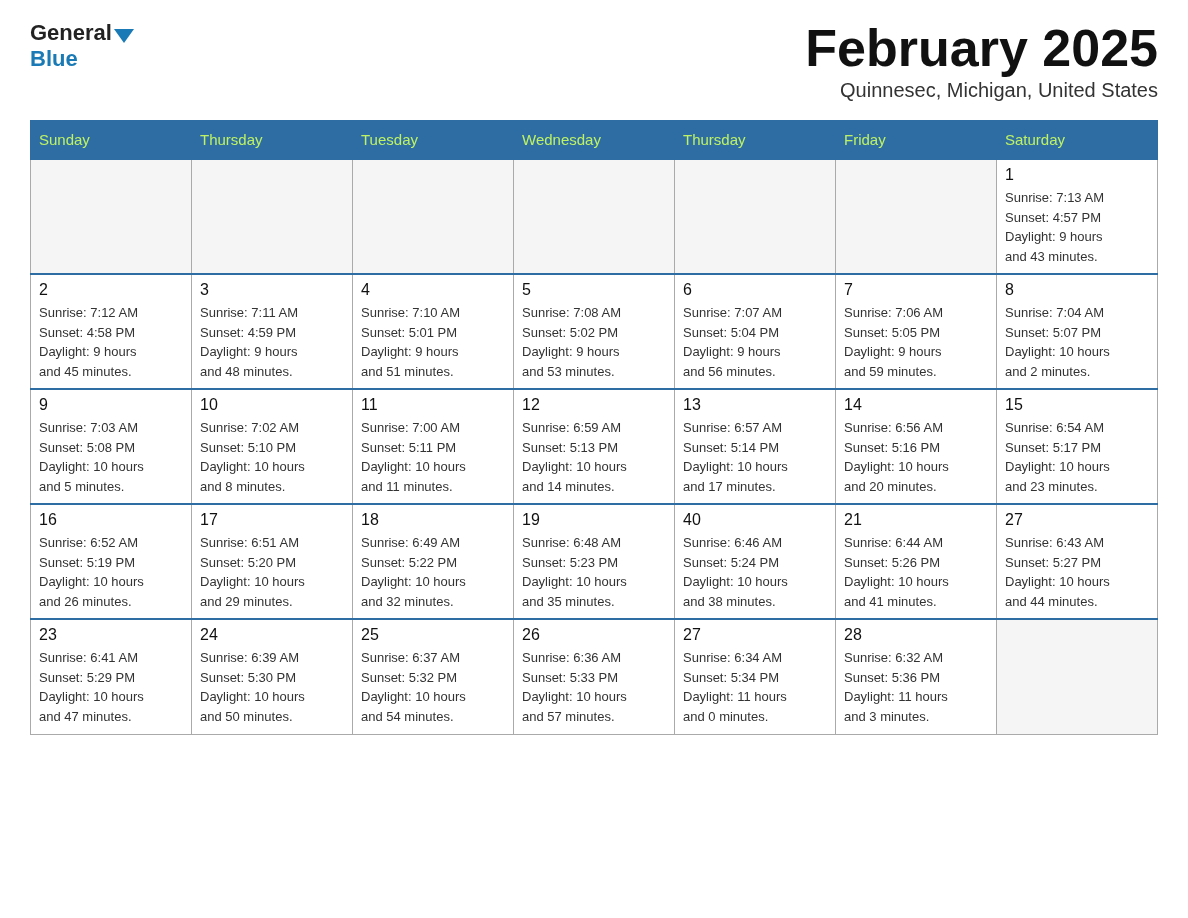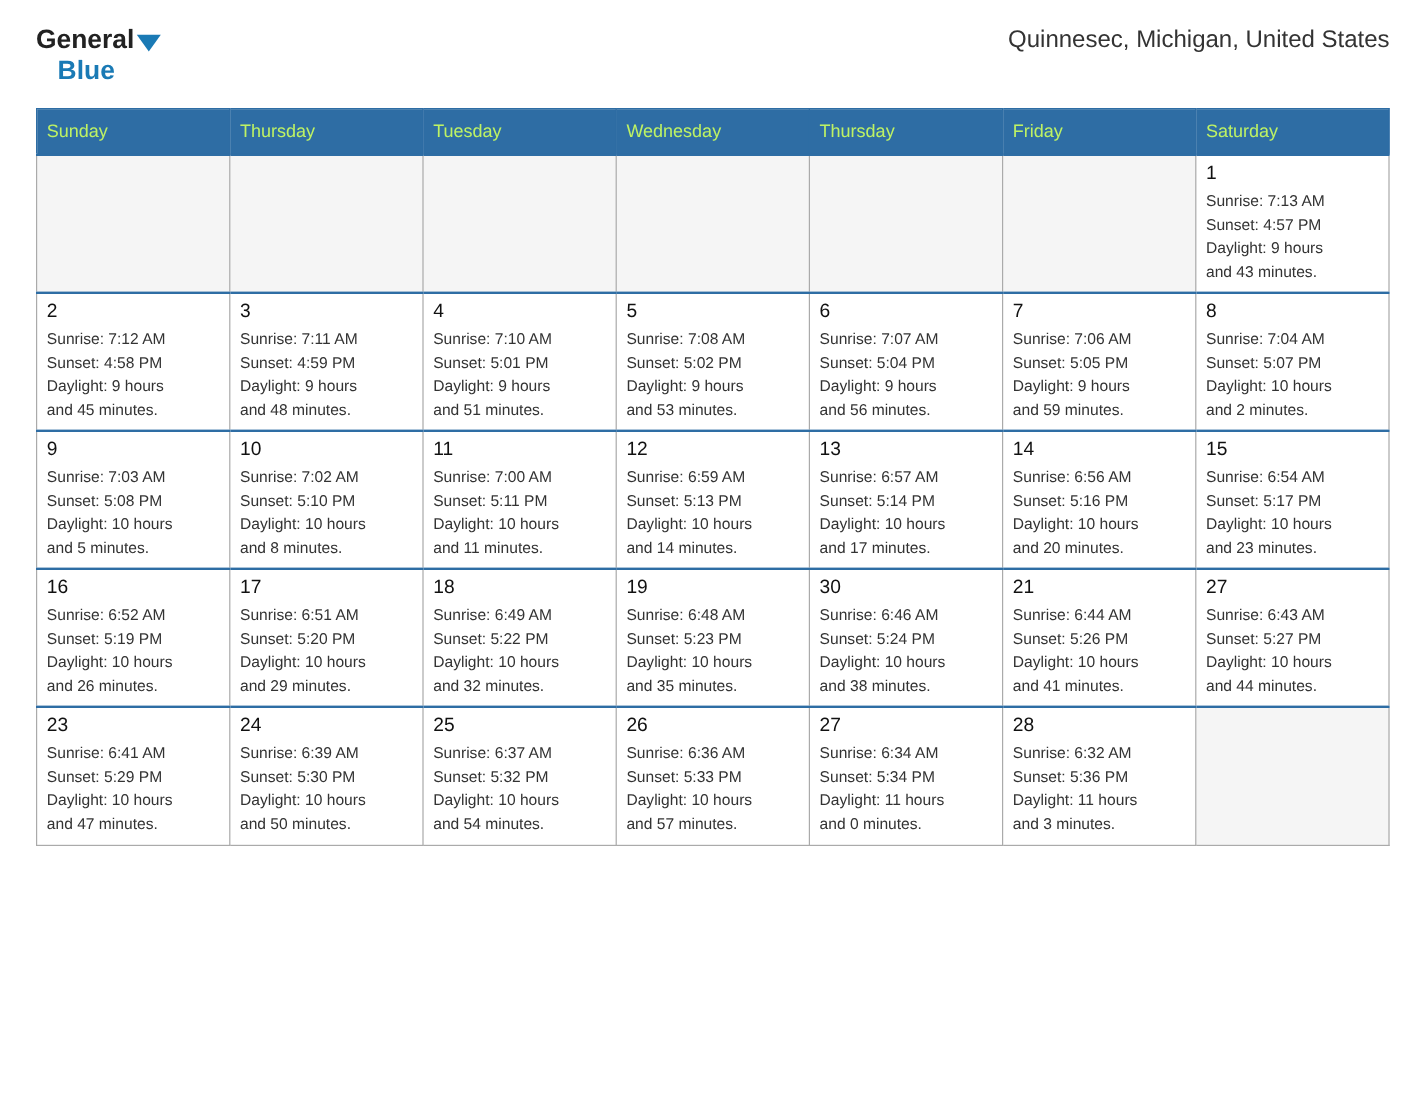--- a/index.html
+++ b/index.html
@@ -101,25 +101,26 @@
   </style>
 </head>
 <body>
 
 <div class="header">
   <div class="logo">
     <div class="logo-text">
       <span class="logo-general">General</span>
       <span class="logo-blue-arrow"></span>
     </div>
-    <div style="margin-left:18px;">
+    <div style="margin-left:0;">
       <span class="logo-blue">Blue</span>
     </div>
   </div>
   <div class="title-section">
+    <div class="month-title">February 2025</div>
     <div class="location">Quinnesec, Michigan, United States</div>
   </div>
 </div>
 
 <table>
   <thead>
     <tr>
     <th>Sunday</th>
         <th>Thursday</th>
         <th>Tuesday</th>
@@ -213,21 +214,21 @@
         </td>
         <td>
           <span class="day-number">18</span>
           <div class="sun-info">Sunrise: 6:49 AM<br>Sunset: 5:22 PM<br>Daylight: 10 hours<br>and 32 minutes.</div>
         </td>
         <td>
           <span class="day-number">19</span>
           <div class="sun-info">Sunrise: 6:48 AM<br>Sunset: 5:23 PM<br>Daylight: 10 hours<br>and 35 minutes.</div>
         </td>
         <td>
-          <span class="day-number">30</span>
+          <span class="day-number">40</span>
           <div class="sun-info">Sunrise: 6:46 AM<br>Sunset: 5:24 PM<br>Daylight: 10 hours<br>and 38 minutes.</div>
         </td>
         <td>
           <span class="day-number">21</span>
           <div class="sun-info">Sunrise: 6:44 AM<br>Sunset: 5:26 PM<br>Daylight: 10 hours<br>and 41 minutes.</div>
         </td>
         <td>
           <span class="day-number">27</span>
           <div class="sun-info">Sunrise: 6:43 AM<br>Sunset: 5:27 PM<br>Daylight: 10 hours<br>and 44 minutes.</div>
         </td>

